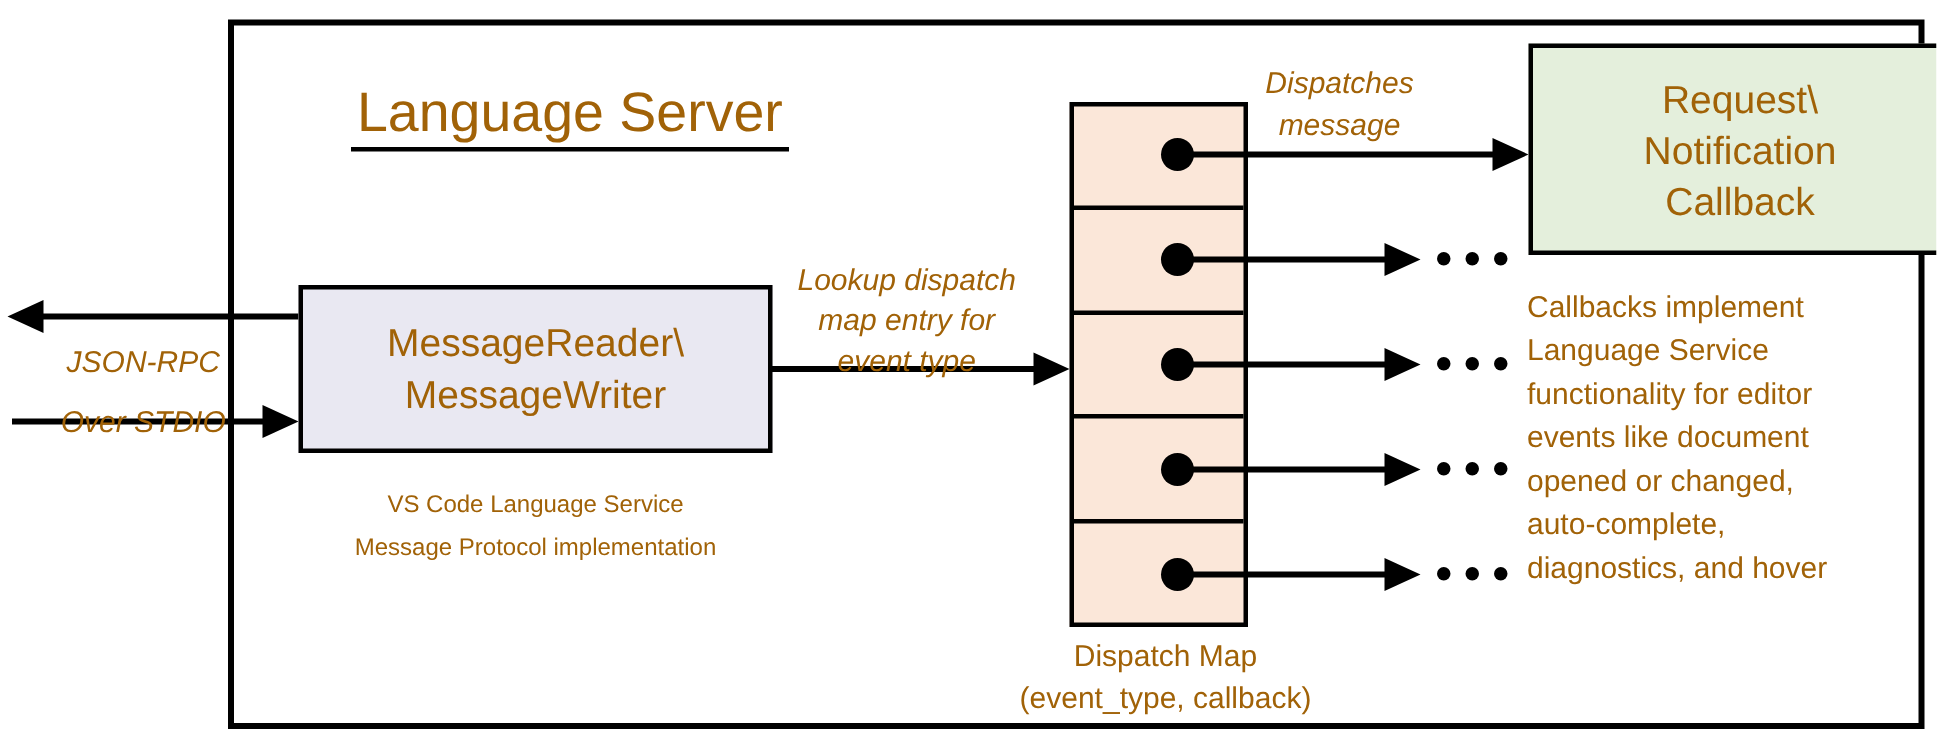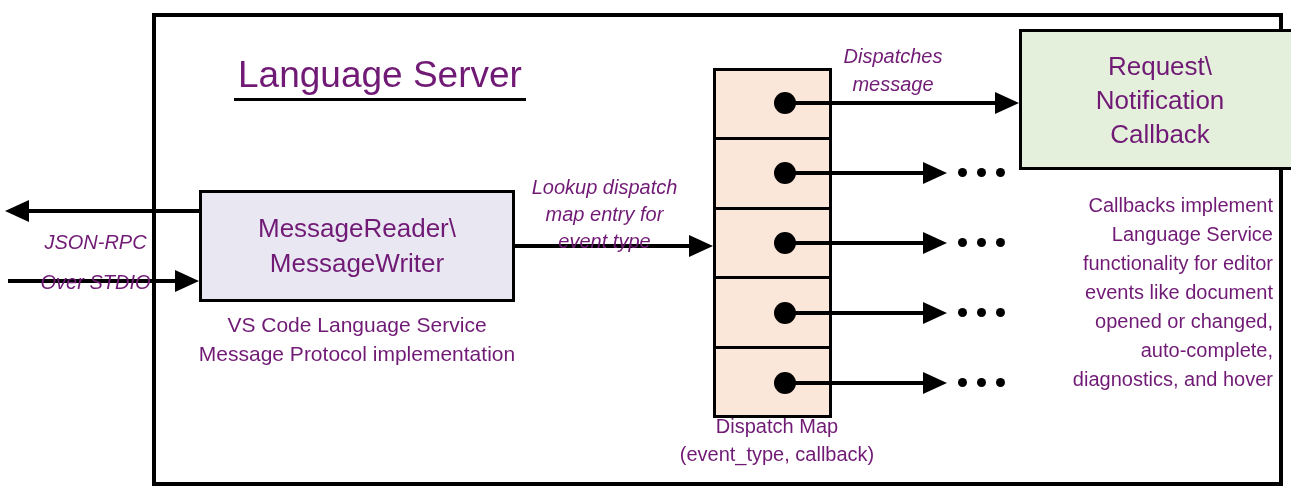--- a/index.html
+++ b/index.html
@@ -1,30 +1,30 @@
 <!DOCTYPE html>
 <html><head>
 <meta charset="utf-8">
 <style>
   html,body{margin:0;padding:0;background:#ffffff;}
   #page{position:relative;width:1291px;height:494px;background:#ffffff;
-        font-family:"Liberation Sans",sans-serif;color:#701a75;overflow:hidden;}
+        font-family:"Liberation Sans",sans-serif;color:#a16207;overflow:hidden;}
   .abs{position:absolute;box-sizing:border-box;}
   .pre{white-space:pre-line;}
   
   #outer-box{left:152px;top:13px;width:1131px;height:473px;border:4px solid #000;}
   
   #title{left:234px;top:53px;font-size:37px;line-height:44px;
          border-bottom:3px solid #000;padding:0 4px 1px 4px;}
   
   #msg-box{left:199px;top:190px;width:316px;height:112px;background:#E9E8F2;
            border:3px solid #000;display:flex;align-items:center;justify-content:center;
            text-align:center;font-size:26px;line-height:35px;}
-  #msg-caption{left:167px;top:310px;width:380px;text-align:center;
-               font-size:21px;line-height:29px;}
+  #msg-caption{left:167px;top:322px;width:380px;text-align:center;
+               font-size:16px;line-height:29px;}
   
   .lbl{font-style:italic;text-align:center;font-size:20px;}
   #stdio-label{left:28px;top:222px;width:135px;line-height:40px;}
   #lookup-label{left:512px;top:157px;width:185px;line-height:27px;margin-top:17px;}
   #dispatches-label{left:826px;top:42px;width:134px;line-height:28px;font-style:italic;}
   
   .hline{position:absolute;height:4px;background:#000;}
   .ah{position:absolute;width:0;height:0;border-top:11px solid transparent;
       border-bottom:11px solid transparent;}
   .ah-right{border-left:24px solid #000;}
@@ -35,23 +35,23 @@
   .dmap-cell{flex:1;}
   .dmap-cell + .dmap-cell{border-top:3px solid #000;}
   .dot{position:absolute;width:22px;height:22px;border-radius:50%;background:#000;}
   
   .ellipsis{position:absolute;display:flex;gap:10px;}
   .ellipsis span{width:9px;height:9px;border-radius:50%;background:#000;display:block;}
   
   #callback-box{left:1019px;top:29px;width:282px;height:141px;background:#E4EFDC;
                 border:3px solid #000;display:flex;align-items:center;justify-content:center;
                 text-align:center;font-size:26px;line-height:34px;}
-  #callbacks-note{left:1018px;top:191px;width:255px;text-align:right;
+  #callbacks-note{left:1018px;top:191px;width:255px;text-align:left;
                   font-size:20px;line-height:29px;}
-  #dmap-label{left:652px;top:412px;width:250px;text-align:center;
+  #dmap-label{left:652px;top:424px;width:250px;text-align:center;
               font-size:20px;line-height:28px;}
 </style>
 </head>
 <body>
 
 <div id="page">
 
   <div id="outer-box" class="abs"></div>
 
   <div id="title" class="abs">Language Server</div>

